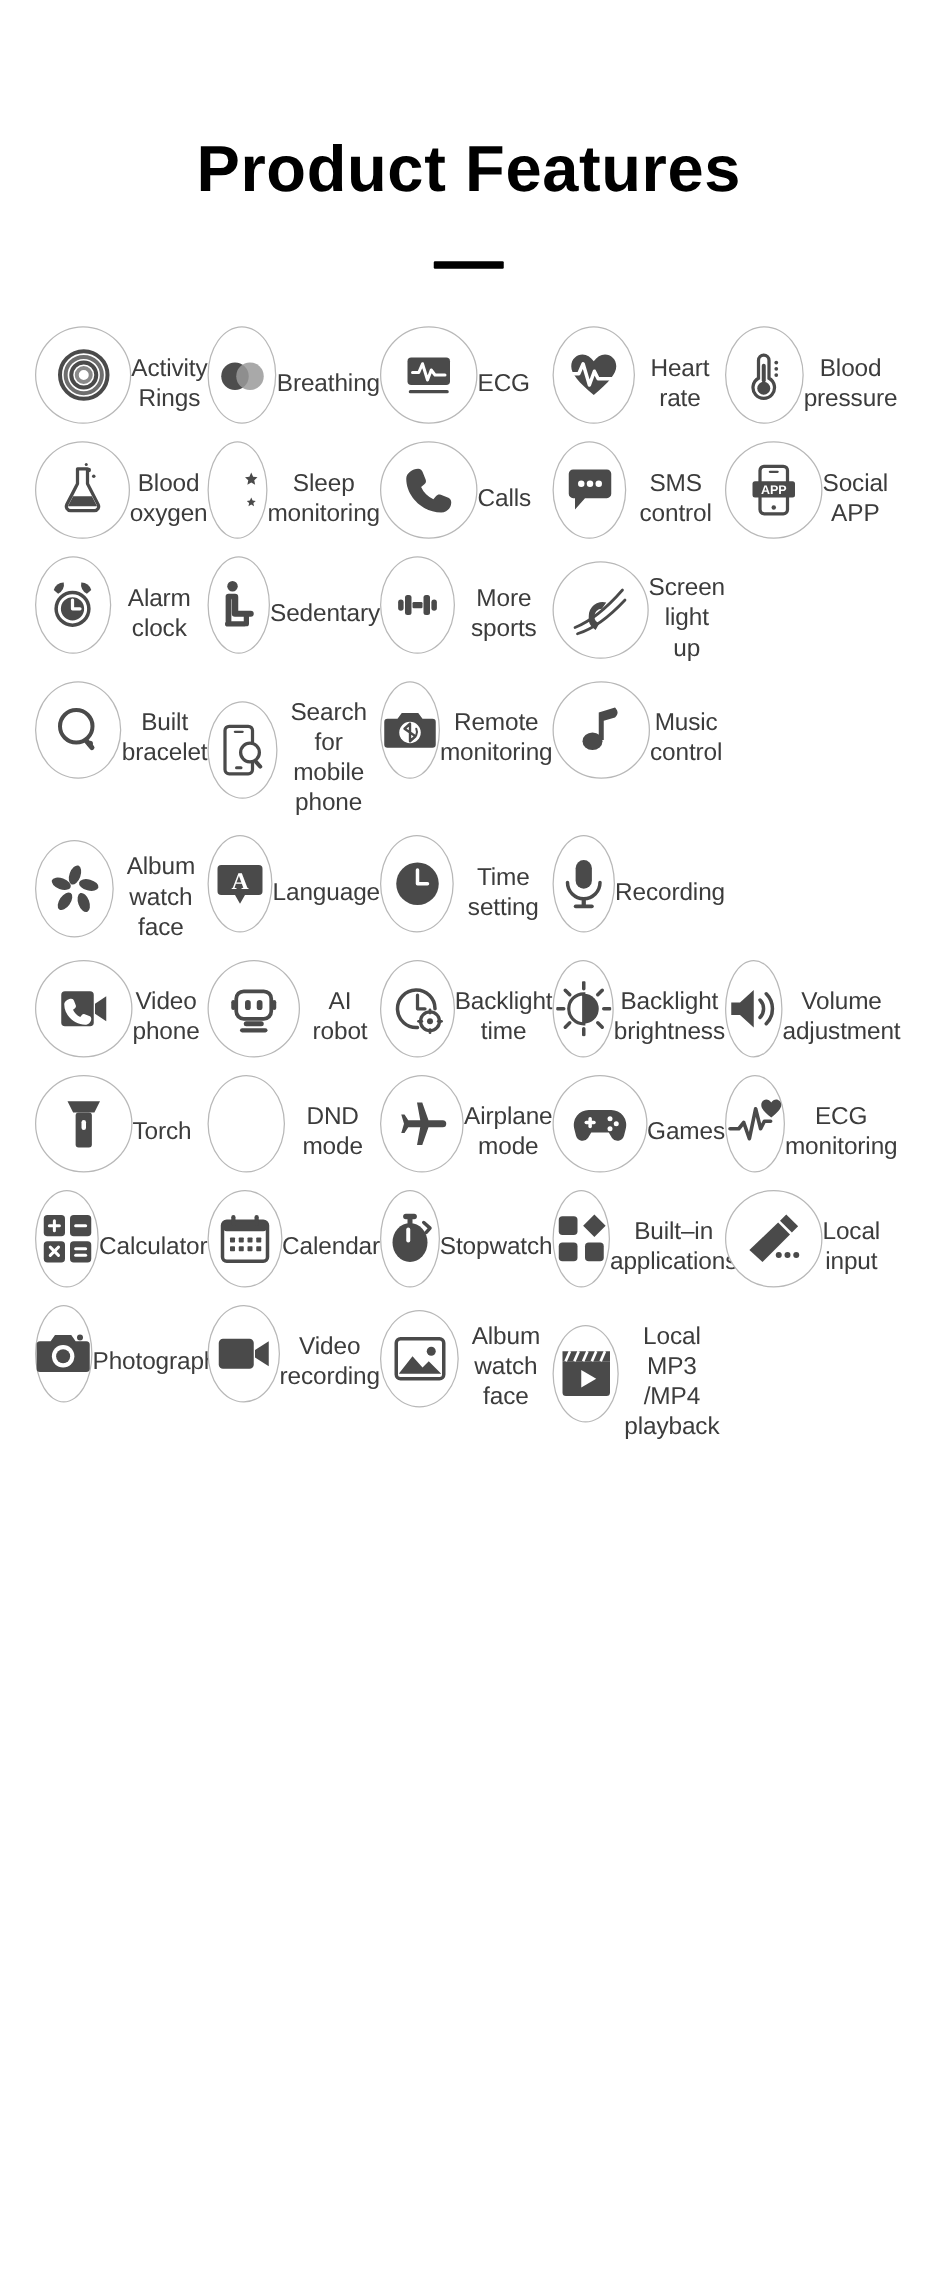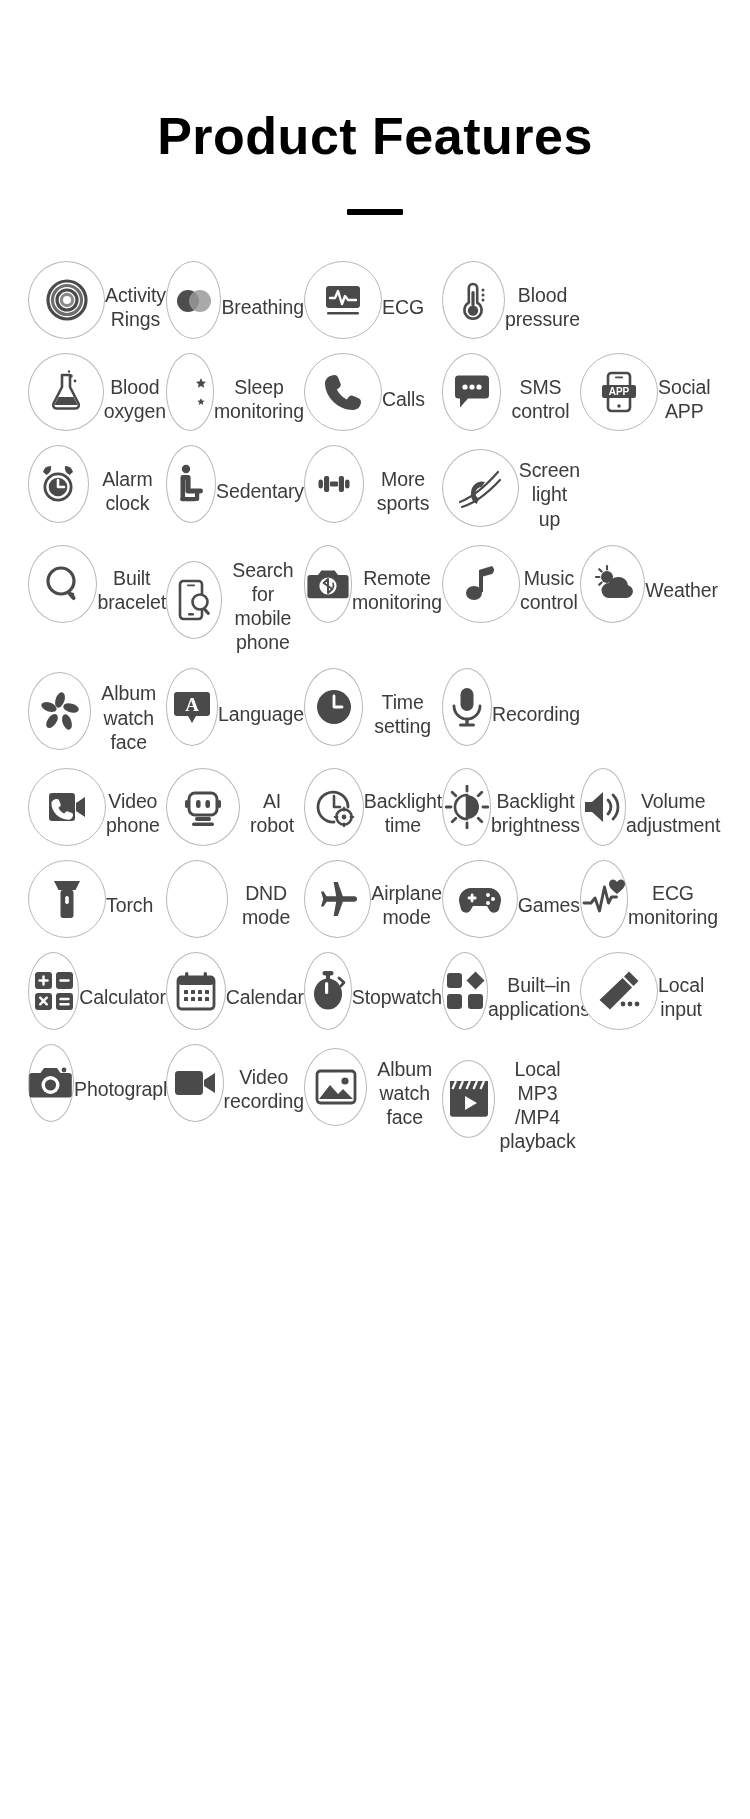--- a/index.html
+++ b/index.html
@@ -135,20 +135,29 @@
               <rect x="5" y="8" width="34" height="22" rx="3" fill="#4a4a4a"></rect>
               <path d="M9 20 h5 l3 -7 l4 13 l3 -8 l3 4 h8" fill="none" stroke="#ffffff" stroke-width="2.4" stroke-linejoin="round" stroke-linecap="round"></path>
               <rect x="6" y="34" width="32" height="2.6" rx="1.3" fill="#4a4a4a"></rect>
             </svg>
           </span>
           <div class="feature-label">ECG</div>
         </div>
         <div class="feature-cell">
           <span class="icon-circle">
             <svg viewBox="0 0 44 44">
+              <path d="M22 38 C10 28 4 21 4 15 C4 9 8.5 5.5 13 5.5 C16.5 5.5 19.5 7.5 22 11 C24.5 7.5 27.5 5.5 31 5.5 C35.5 5.5 40 9 40 15 C40 21 34 28 22 38 Z" fill="#4a4a4a"></path>
+              <path d="M3 21 h7 l3.5 -8 l5 17 l4 -11 l3 6 h16" fill="none" stroke="#ffffff" stroke-width="2.8" stroke-linejoin="round" stroke-linecap="round"></path>
+            </svg>
+          </span>
+          <div class="feature-label">Heart rate</div>
+        </div>
+        <div class="feature-cell">
+          <span class="icon-circle">
+            <svg viewBox="0 0 44 44">
               <path d="M22 6 a4.2 4.2 0 0 1 4.2 4.2 v14.4 a8.6 8.6 0 1 1 -8.4 0 V10.2 A4.2 4.2 0 0 1 22 6 Z" fill="none" stroke="#4a4a4a" stroke-width="2.6"></path>
               <rect x="20.4" y="13" width="3.2" height="15" rx="1.6" fill="#4a4a4a"></rect>
               <circle cx="22" cy="32.6" r="5.2" fill="#4a4a4a"></circle>
               <circle cx="32" cy="12" r="1.5" fill="#4a4a4a"></circle>
               <circle cx="32" cy="17" r="1.5" fill="#4a4a4a"></circle>
               <circle cx="32" cy="22" r="1.5" fill="#4a4a4a"></circle>
             </svg>
           </span>
           <div class="feature-label">Blood
 pressure</div>
@@ -301,36 +310,20 @@
         <div class="feature-cell">
           <span class="icon-circle">
             <svg viewBox="0 0 44 44">
               <path d="M20 30 V8 l13 -4 v8 l-9 2.6 V30 Z" fill="#4a4a4a"></path>
               <path d="M33 4 c2 2.4 3.4 4.4 0 8 Z" fill="#4a4a4a"></path>
               <ellipse cx="15" cy="31" rx="8" ry="7" fill="#4a4a4a"></ellipse>
             </svg>
           </span>
           <div class="feature-label">Music
 control</div>
-        </div>
-        <div class="feature-cell">
-          <span class="icon-circle">
-            <svg viewBox="0 0 44 44">
-              <circle cx="16" cy="15" r="6" fill="#4a4a4a"></circle>
-              <g stroke="#4a4a4a" stroke-width="2.1" stroke-linecap="round">
-                <path d="M16 4 v3.4"></path>
-                <path d="M16 22.6 v3.4"></path>
-                <path d="M5 15 h3.4"></path>
-                <path d="M8.2 7.2 l2.4 2.4"></path>
-                <path d="M8.2 22.8 l2.4 -2.4"></path>
-              </g>
-              <path d="M18 36 a7.5 7.5 0 0 1 0 -15 a10 10 0 0 1 19 2.2 a6.5 6.5 0 0 1 -1.6 12.8 Z" fill="#4a4a4a"></path>
-            </svg>
-          </span>
-          <div class="feature-label">Weather</div>
         </div>
       </div>
       <div class="feature-row">
         <div class="feature-cell">
           <span class="icon-circle">
             <svg viewBox="0 0 44 44">
               <g fill="#4a4a4a">
                 <ellipse cx="22" cy="11" rx="4.4" ry="8" transform="rotate(20 22 11)"></ellipse>
                 <ellipse cx="33" cy="19" rx="4.4" ry="8" transform="rotate(105 33 19)"></ellipse>
                 <ellipse cx="29" cy="33" rx="4.4" ry="8" transform="rotate(160 29 33)"></ellipse>

